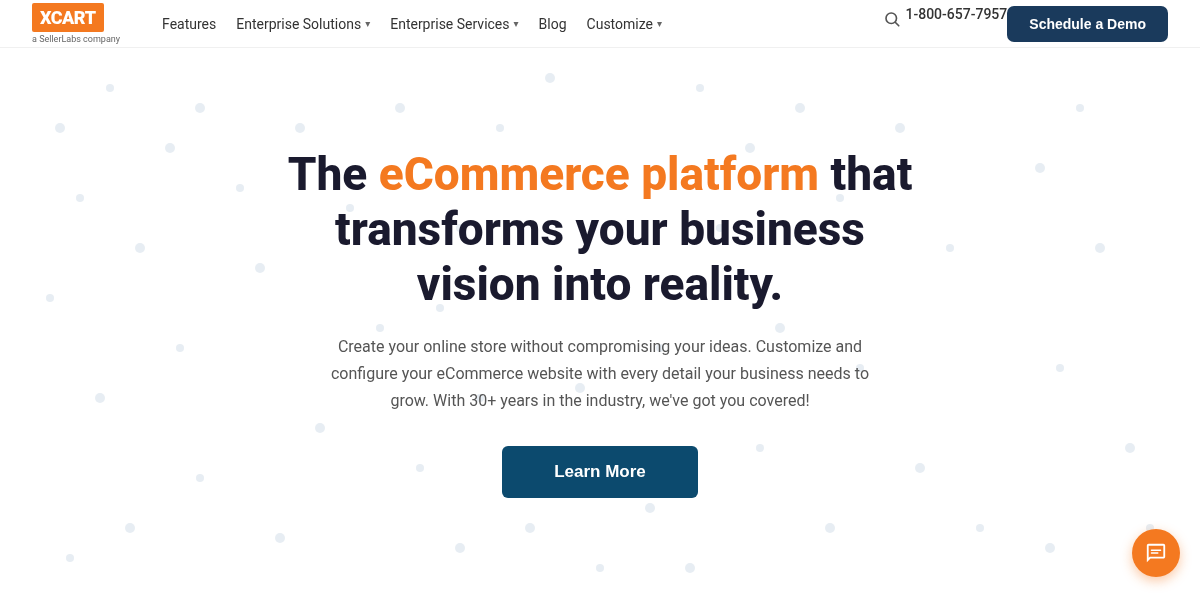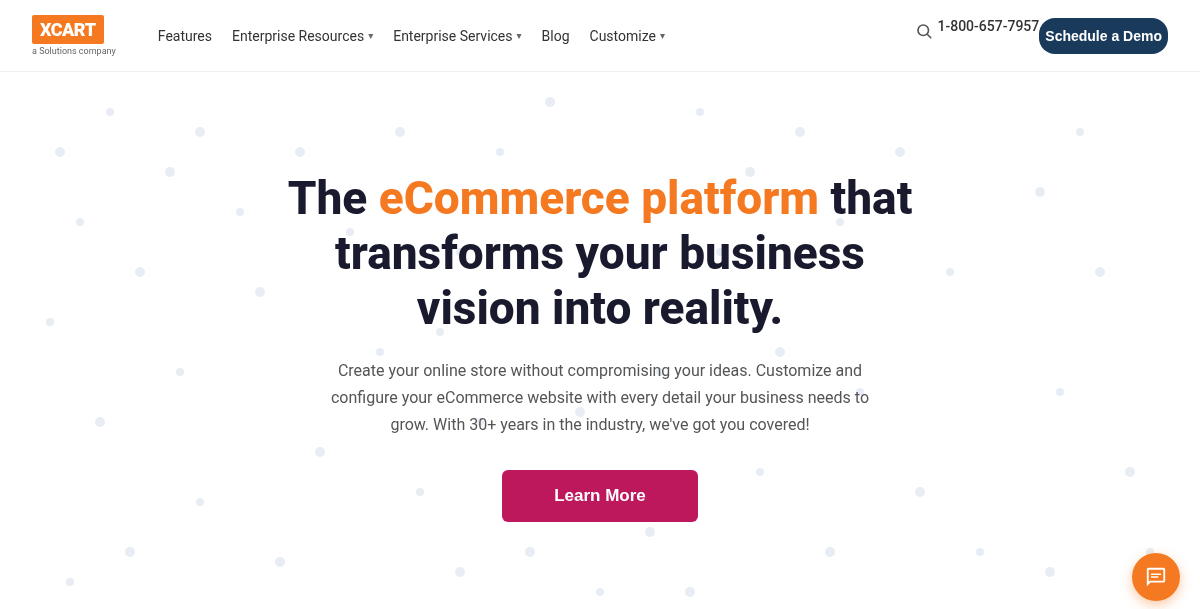--- a/index.html
+++ b/index.html
@@ -15,21 +15,21 @@
       height: 609px;
       overflow: hidden;
       position: relative;
     }
 
     
     .navbar {
       display: flex;
       align-items: center;
       padding: 0 32px;
-      height: 72px;
+      height: 48px;
       background: #ffffff;
       border-bottom: 1px solid #f0f0f0;
       position: relative;
       z-index: 10;
     }
 
     .logo-container {
       display: flex;
       align-items: center;
       margin-right: 32px;
@@ -101,22 +101,22 @@
       cursor: pointer;
       padding: 4px;
       color: #555;
       font-size: 16px;
     }
 
     .schedule-btn {
       background: #1a3a5c;
       color: white;
       border: none;
-      border-radius: 16px;
-      padding: 10px 6px;
+      border-radius: 7px;
+      padding: 10px 22px;
       font-size: 14px;
       font-weight: 600;
       cursor: pointer;
       white-space: nowrap;
     }
 
     
     .hero {
       position: relative;
       height: calc(609px - 60px);
@@ -161,21 +161,21 @@
       font-size: 16px;
       color: #555;
       line-height: 1.7;
       margin-bottom: 32px;
       max-width: 560px;
       margin-left: auto;
       margin-right: auto;
     }
 
     .learn-more-btn {
-      background: #be185d;
+      background: #0c4a6e;
       color: white;
       border: none;
       border-radius: 6px;
       padding: 16px 52px;
       font-size: 17px;
       font-weight: 600;
       cursor: pointer;
     }
 
     
@@ -209,30 +209,30 @@
   </style>
 </head>
 <body>
 
 <nav class="navbar">
   <div class="logo-container">
     <div class="logo-wrapper">
       <div class="logo-box">
         <span class="x">X</span><span>CART</span>
       </div>
-      <div class="logo-tagline">a Solutions company</div>
+      <div class="logo-tagline">a SellerLabs company</div>
     </div>
   </div>
 
   <div class="nav-links">
     <div class="nav-item">
       <span>Features</span>
     </div>
     <div class="nav-item">
-      <span>Enterprise Resources</span>
+      <span>Enterprise Solutions</span>
       <span class="chevron">▾</span>
     </div>
     <div class="nav-item">
       <span>Enterprise Services</span>
       <span class="chevron">▾</span>
     </div>
     <div class="nav-item">
       <span>Blog</span>
     </div>
     <div class="nav-item">

